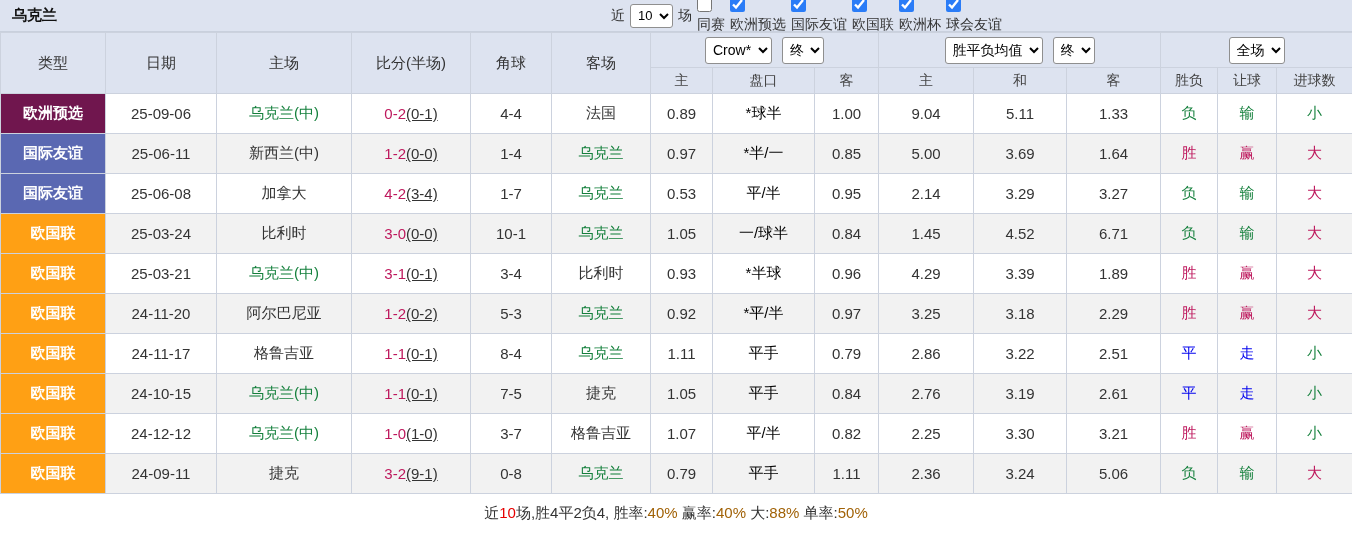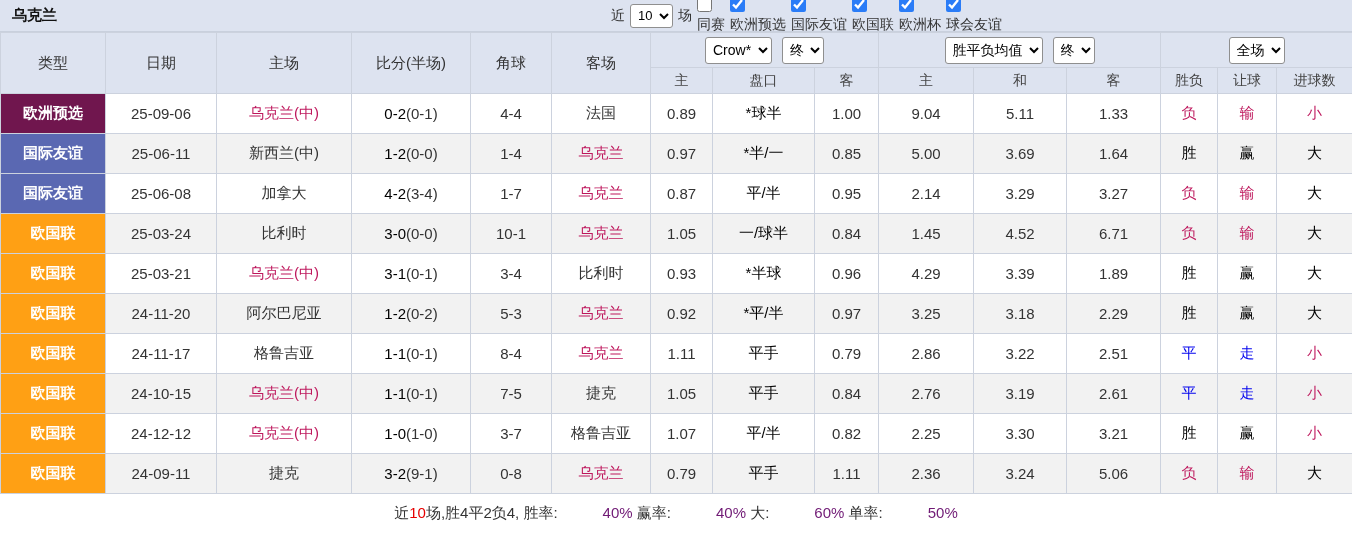--- a/index.html
+++ b/index.html
@@ -20,34 +20,34 @@
   
   table { width:1352px; border-collapse:collapse; table-layout:fixed; font-size:15px;padding-left:20px; }
   th, td { border:1px solid #ccd2de; text-align:center; vertical-align:middle;
     overflow:hidden; white-space:nowrap; }
   thead th { background:#dde3f0; font-weight:normal; color:#333; }
   thead tr.r1 th { height:35px; }
   thead tr.r2 th { height:26px; font-size:14px; color:#444; }
   tbody td { height:40px; background:#fff; }
   tbody tr.alt td { background:#f2f2f2; }
   td.type { color:#fff; font-weight:bold; font-size:15px; }
-  .c-red { color:#000000; }
-  .c-green { color:#be185d; }
+  .c-red { color:#be185d; }
+  .c-green { color:#15803d; }
   .c-blue { color:#0000ee; }
-  .half { color:#333; }
+  .half { color:#333;text-decoration:underline; }
   td.line { color:#000000; }
   .hdr-selects { display:flex; justify-content:center; align-items:center; gap:10px; }
 
   
   .footer { height:39px; display:flex; align-items:center; justify-content:center;
     font-size:15px; background:#fff; }
   .footer span { white-space:pre; }
   .f-dark { color:#333; }
   .f-red { color:#e60000; }
-  .f-blue { color:#701a75;margin-left:45px; }
+  .f-blue { color:#a16207; }
 </style>
 </head>
 <body>
 
 <div class="topbar">
   <div class="title">乌克兰</div>
   <div class="filters">
     <span>近</span>
     <select>
       <option>10</option>
@@ -183,21 +183,21 @@
         <td class="c-red">赢</td>
         <td class="c-red">大</td>
       </tr>
       <tr>
         <td class="type" style="background: rgb(90, 104, 178);">国际友谊</td>
         <td>25-06-08</td>
         <td>加拿大</td>
         <td><span><span class="c-red">4-2</span><span class="half">(3-4)</span></span></td>
         <td>1-7</td>
         <td class="c-green">乌克兰</td>
-        <td>0.87</td>
+        <td>0.53</td>
         <td class="line">平/半</td>
         <td>0.95</td>
         <td>2.14</td>
         <td>3.29</td>
         <td>3.27</td>
         <td class="c-green">负</td>
         <td class="c-green">输</td>
         <td class="c-red">大</td>
       </tr>
       <tr class="alt">
@@ -316,14 +316,14 @@
         <td>3.24</td>
         <td>5.06</td>
         <td class="c-green">负</td>
         <td class="c-green">输</td>
         <td class="c-red">大</td>
       </tr>
     </tbody>
 </table>
 
 <div class="footer">
-    <span id="footer-text"><span class="f-dark">近</span><span class="f-red">10</span><span class="f-dark">场,胜4平2负4, 胜率:</span><span class="f-blue">40%</span><span class="f-dark"> 赢率:</span><span class="f-blue">40%</span><span class="f-dark"> 大:</span><span class="f-blue">60%</span><span class="f-dark"> 单率:</span><span class="f-blue">50%</span></span>
+    <span id="footer-text"><span class="f-dark">近</span><span class="f-red">10</span><span class="f-dark">场,胜4平2负4, 胜率:</span><span class="f-blue">40%</span><span class="f-dark"> 赢率:</span><span class="f-blue">40%</span><span class="f-dark"> 大:</span><span class="f-blue">88%</span><span class="f-dark"> 单率:</span><span class="f-blue">50%</span></span>
   </div>
 
 </body></html>

